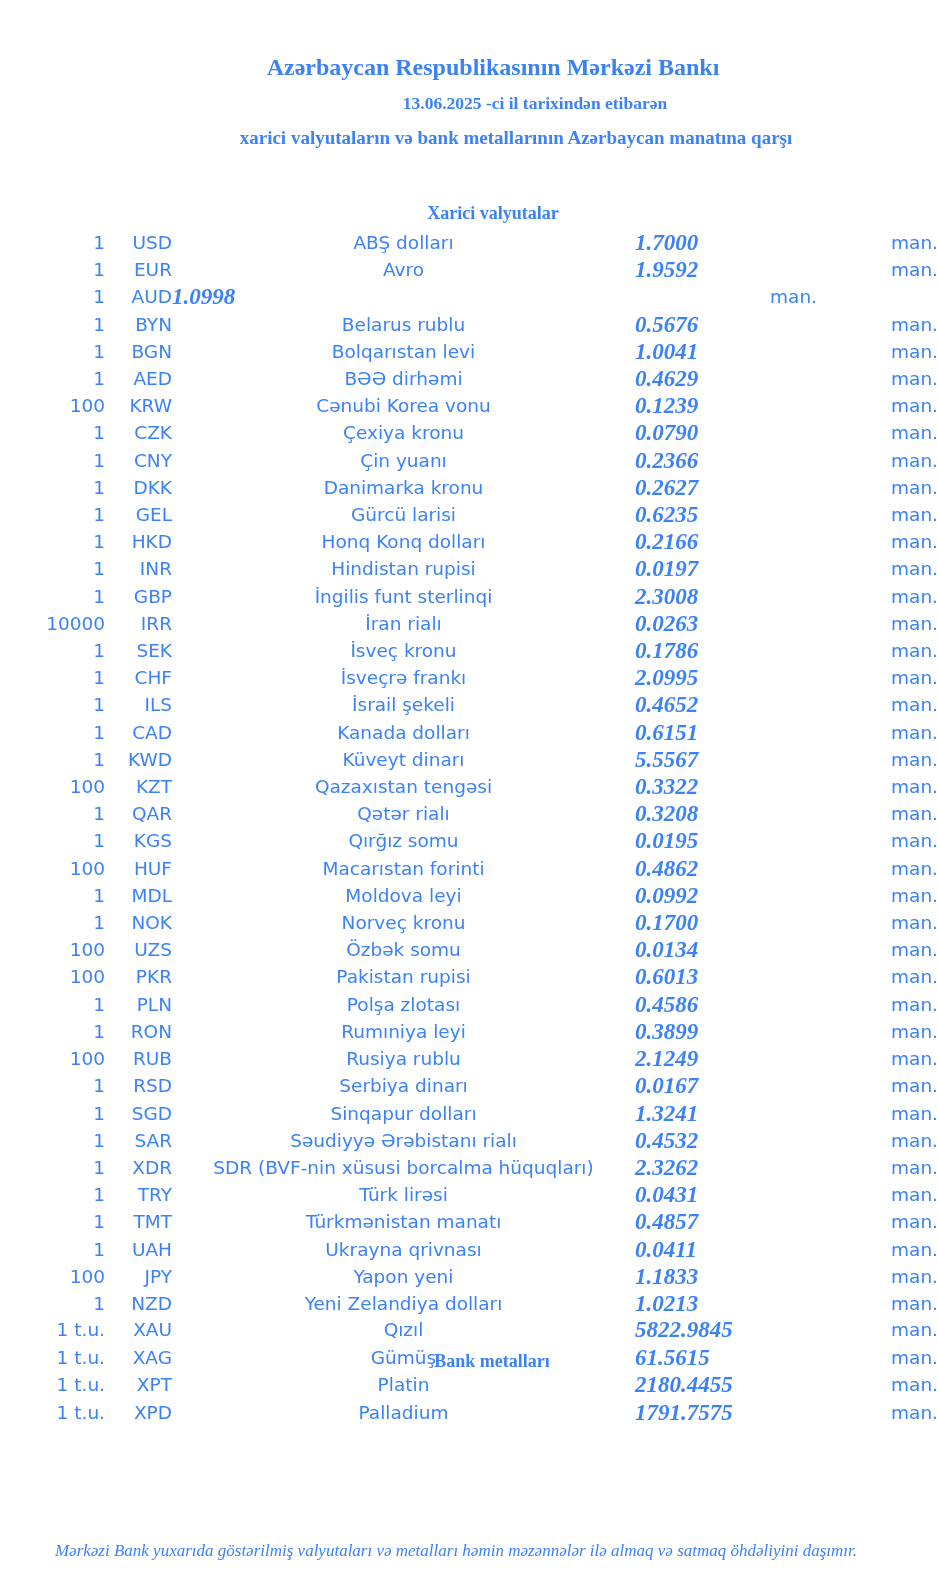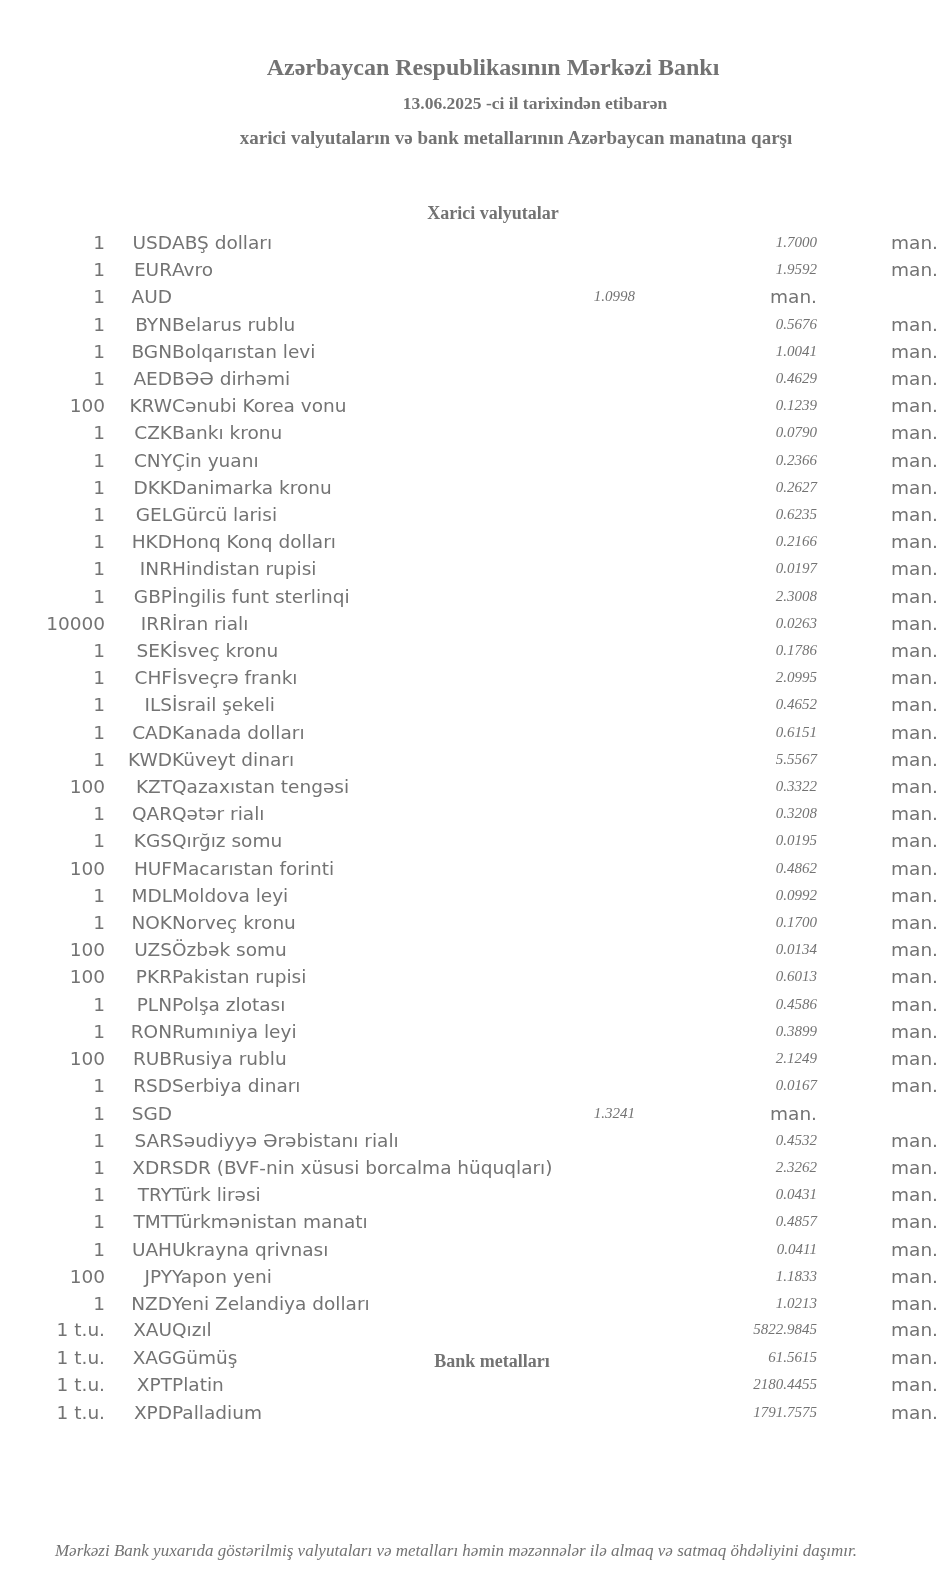--- a/index.html
+++ b/index.html
@@ -1,21 +1,21 @@
 <!DOCTYPE html>
 <html><head>
 <meta charset="utf-8">
 <style>
   html, body { margin: 0; padding: 0; background: #ffffff; }
   .page {
     position: relative;
     width: 938px;
     height: 1596px;
     background: #ffffff;
-    color: #737373;
+    color: #3b82f6;
     overflow: hidden;
     font-family: "DejaVu Sans", sans-serif;
   }
   .abs { position: absolute; width: 938px; }
   .serif { font-family: "Liberation Serif", serif; }
   .centered { text-align: center; }
 
   .hdr-title  { top: 54px;  left: 24px; font-size: 24px;  font-weight: bold; }
   .hdr-date   { top: 93px;  left: 66px; font-size: 17.5px; font-weight: bold; }
   .hdr-sub    { top: 127px; left: 47px; font-size: 19px;  font-weight: bold; }
@@ -31,27 +31,26 @@
   .rows-metals .row { line-height: 27.5px; }
 
   .row {
     display: grid;
     grid-template-columns: 105px 67px 463px 182px 121px;
     font-size: 18.5px;
     white-space: nowrap;
   }
   .cell-qty  { text-align: right; }
   .cell-code { text-align: right; }
-  .cell-name { text-align: left; }
+  .cell-name { text-align: center; }
   .cell-rate {
-    text-align: right;
     font-family: "Liberation Serif", serif;
     font-style: italic;
-    font-weight: 400;
-    font-size: 15px;
+    font-weight: 700;
+    font-size: 23px;
     font-feature-settings: "onum";
   }
   .cell-unit { text-align: right; padding-left: 13px; }
 
   .footer-line {
     top: 1541px;
     left: -13px;
     font-size: 17px;
     font-style: italic;
   }
@@ -121,21 +120,21 @@
     <span class="cell-qty">100</span>
     <span class="cell-code">KRW</span>
     <span class="cell-name">Cənubi Korea vonu</span>
     <span class="cell-rate">0.1239</span>
     <span class="cell-unit">man.</span>
   </div>
 
   <div class="row">
     <span class="cell-qty">1</span>
     <span class="cell-code">CZK</span>
-    <span class="cell-name">Bankı kronu</span>
+    <span class="cell-name">Çexiya kronu</span>
     <span class="cell-rate">0.0790</span>
     <span class="cell-unit">man.</span>
   </div>
 
   <div class="row">
     <span class="cell-qty">1</span>
     <span class="cell-code">CNY</span>
     <span class="cell-name">Çin yuanı</span>
     <span class="cell-rate">0.2366</span>
     <span class="cell-unit">man.</span>
@@ -321,20 +320,21 @@
     <span class="cell-qty">1</span>
     <span class="cell-code">RSD</span>
     <span class="cell-name">Serbiya dinarı</span>
     <span class="cell-rate">0.0167</span>
     <span class="cell-unit">man.</span>
   </div>
 
   <div class="row">
     <span class="cell-qty">1</span>
     <span class="cell-code">SGD</span>
+    <span class="cell-name">Sinqapur dolları</span>
     <span class="cell-rate">1.3241</span>
     <span class="cell-unit">man.</span>
   </div>
 
   <div class="row">
     <span class="cell-qty">1</span>
     <span class="cell-code">SAR</span>
     <span class="cell-name">Səudiyyə Ərəbistanı rialı</span>
     <span class="cell-rate">0.4532</span>
     <span class="cell-unit">man.</span>

